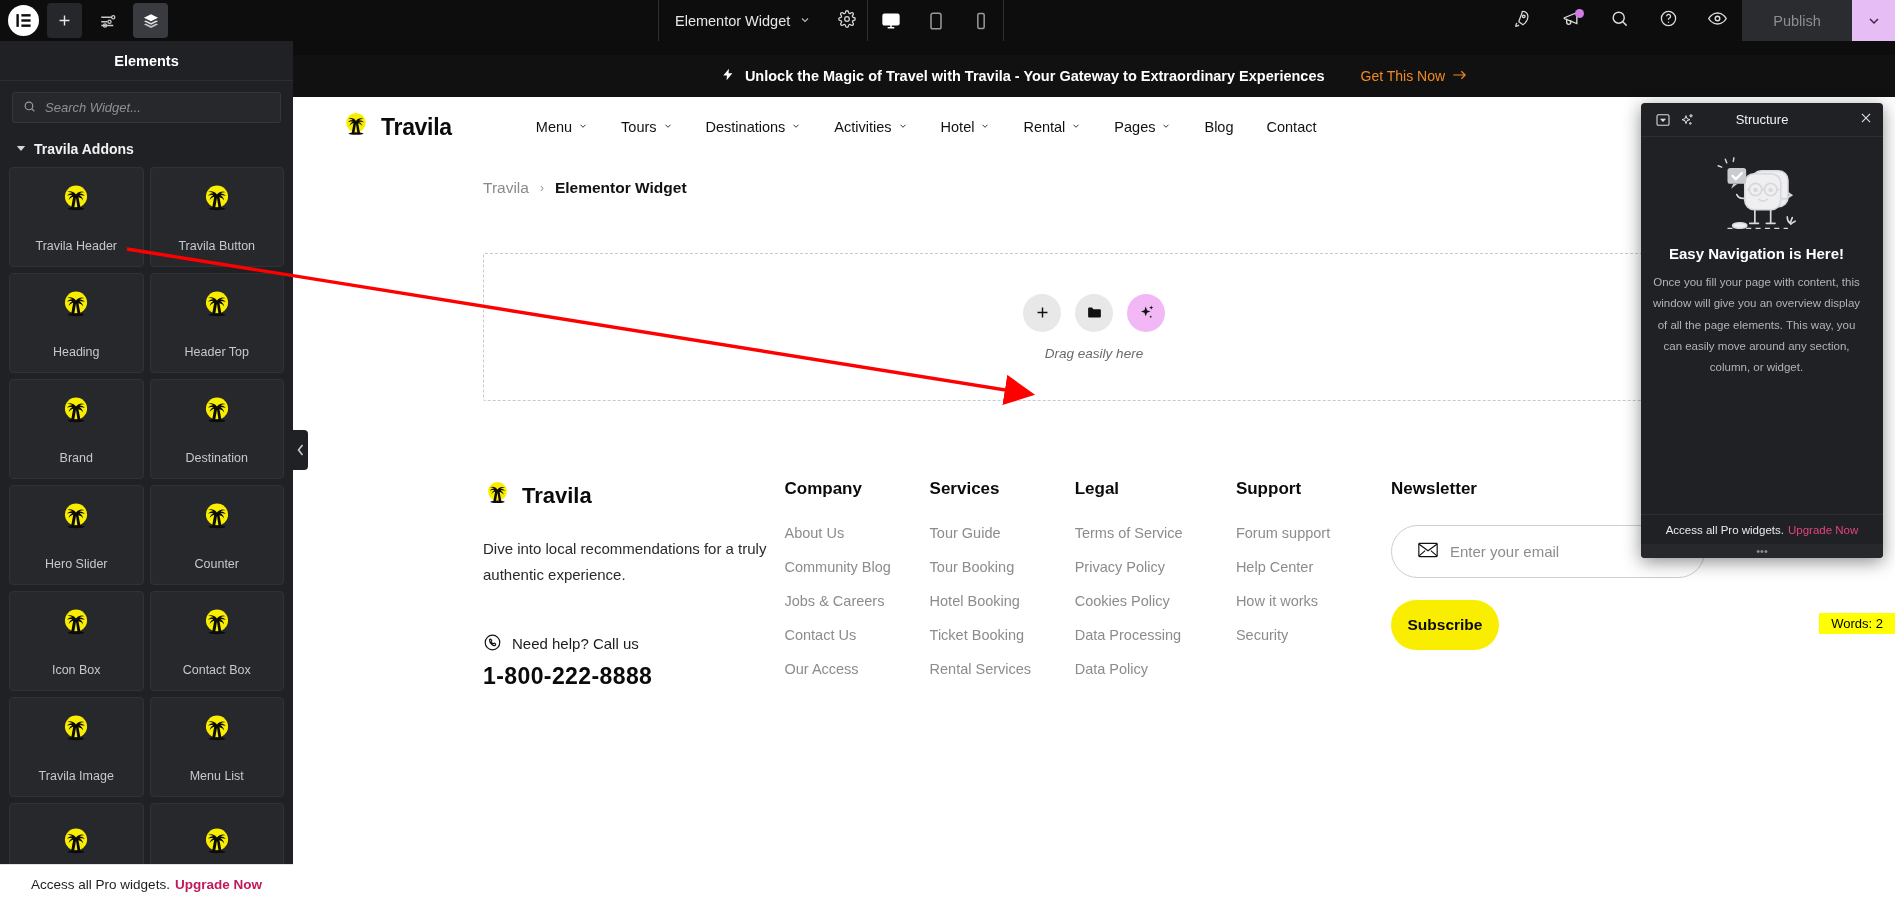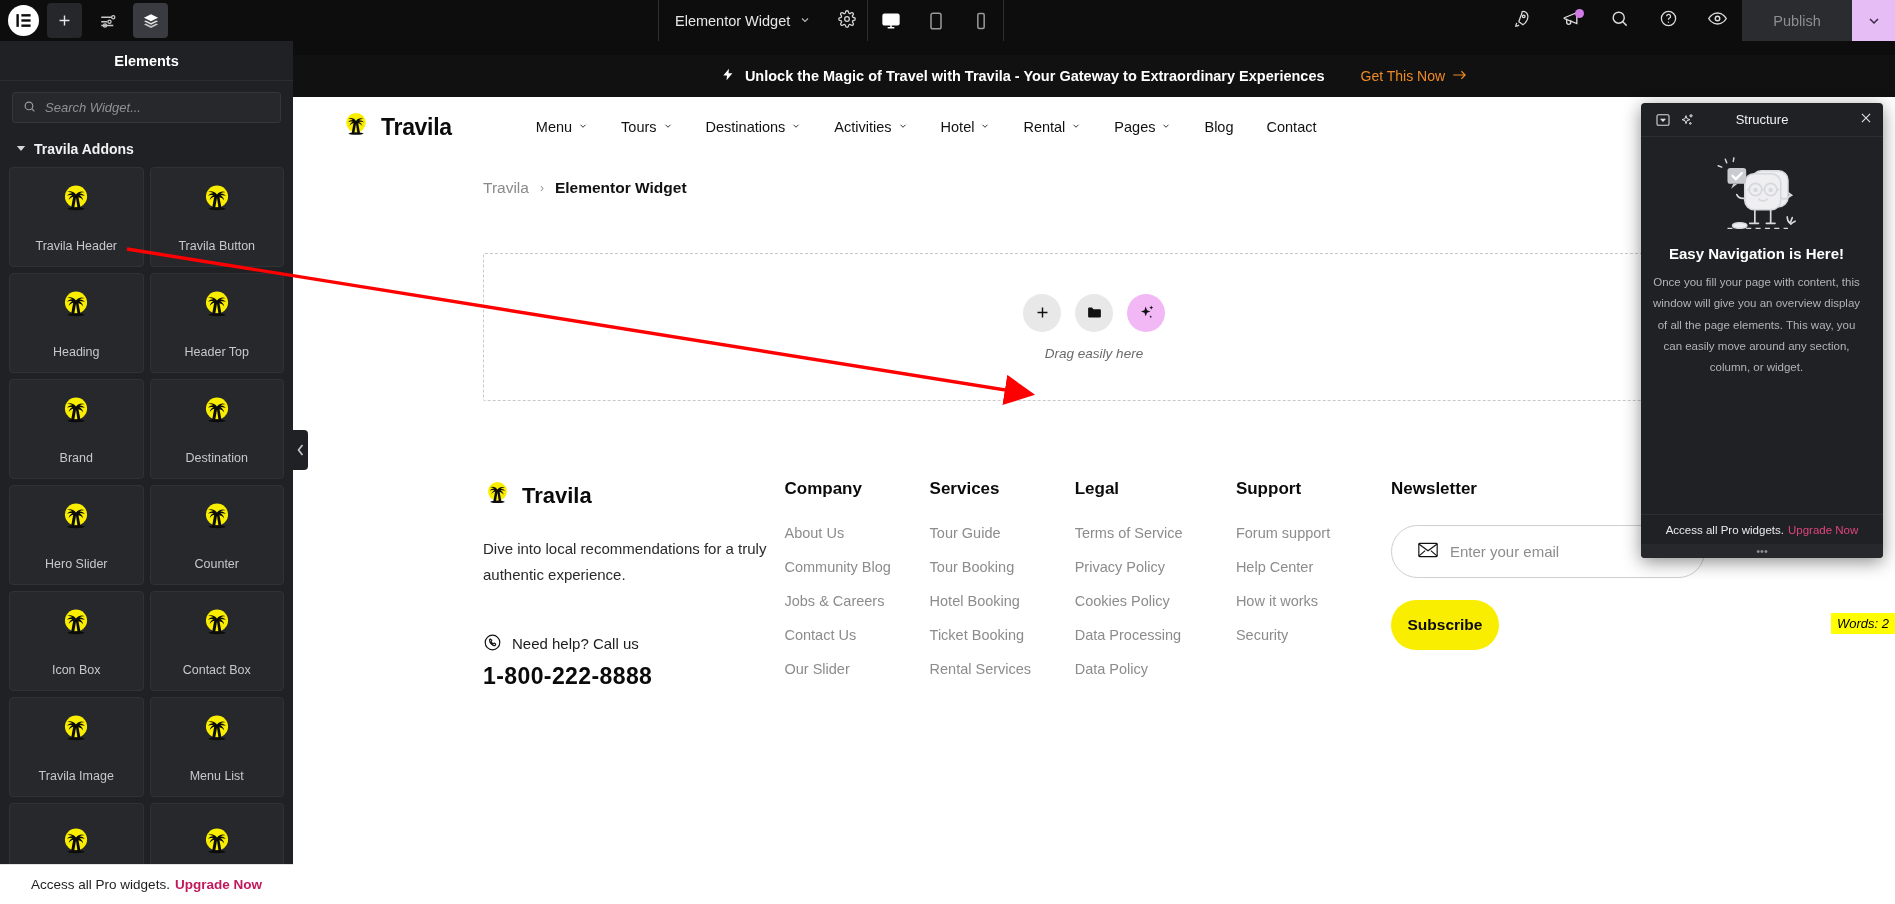--- a/index.html
+++ b/index.html
@@ -227,21 +227,21 @@
   }
   .st-pro a { color: #e0457b; text-decoration: none; cursor: pointer; }
   .st-grip { height: 14px; background: #26282c; display: flex; align-items: center; justify-content: center; color: #8b8c90; font-size: 11px; cursor: ns-resize; }
 
   
   .arrow-svg { position: absolute; top: 0; left: 0; width: 1895px; height: 904px; z-index: 80; pointer-events: none; }
 
   
   .words-badge {
     position: absolute; right: 0; bottom: 2px; background: #ffff00; color: #000;
-    font-size: 13px; padding: 3px 6px; z-index: 90; font-style: italic;
+    font-size: 13px; padding: 3px 12px; z-index: 90;
   }
   .mascot { width: 108px; height: 86px; margin: 0 auto; display: block; }
 </style>
 </head>
 <body>
 
 <div class="app">
 
   <div class="topbar">
     <div class="tb-left">
@@ -680,21 +680,21 @@
         <div class="fphone">1-800-222-8888</div>
       </div>
 
       <div class="fcol">
         <h4>Company</h4>
         <ul id="fcol0">
             <li>About Us</li>
             <li>Community Blog</li>
             <li>Jobs &amp; Careers</li>
             <li>Contact Us</li>
-            <li>Our Slider</li>
+            <li>Our Access</li>
           </ul>
       </div>
       <div class="fcol">
         <h4>Services</h4>
         <ul id="fcol1">
             <li>Tour Guide</li>
             <li>Tour Booking</li>
             <li>Hotel Booking</li>
             <li>Ticket Booking</li>
             <li>Rental Services</li>

